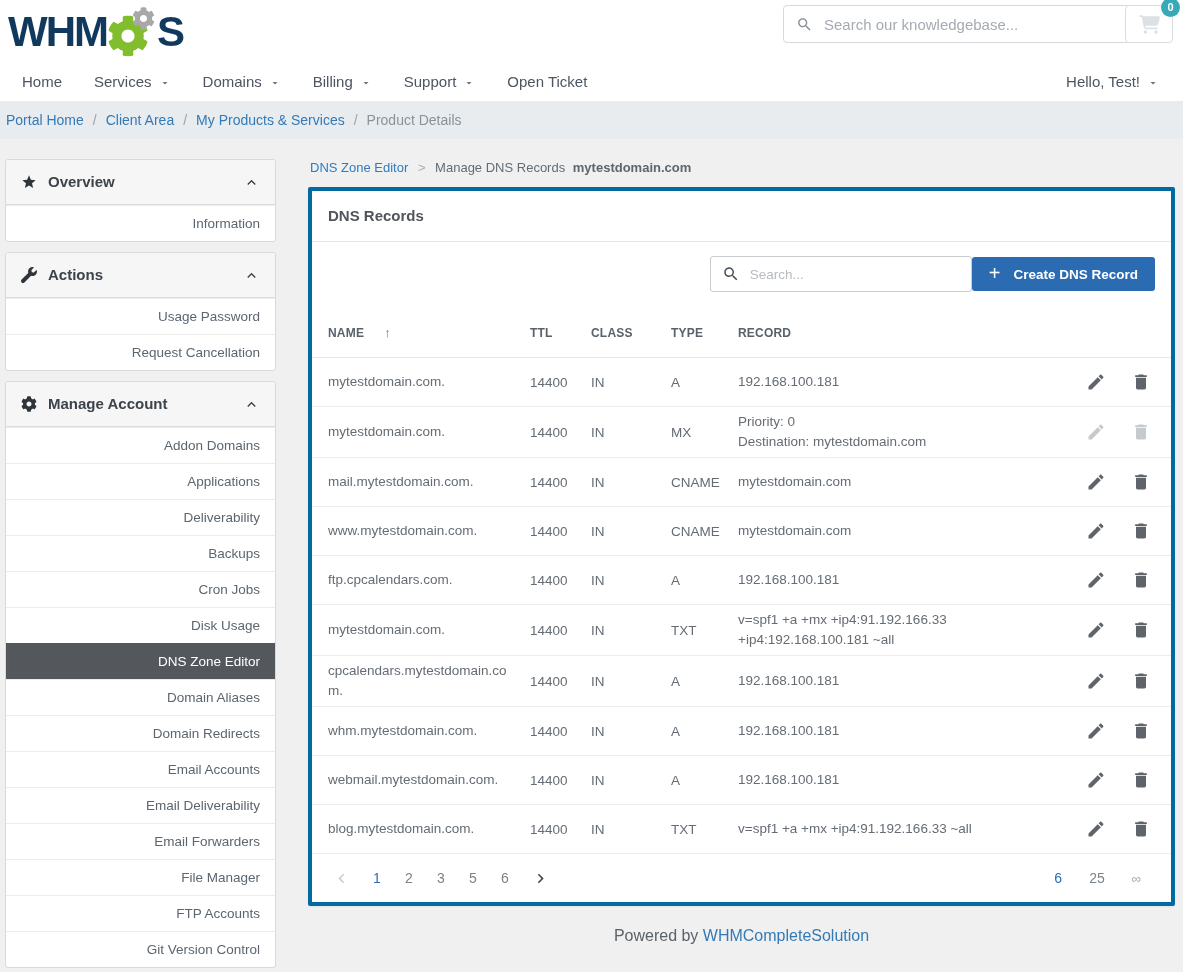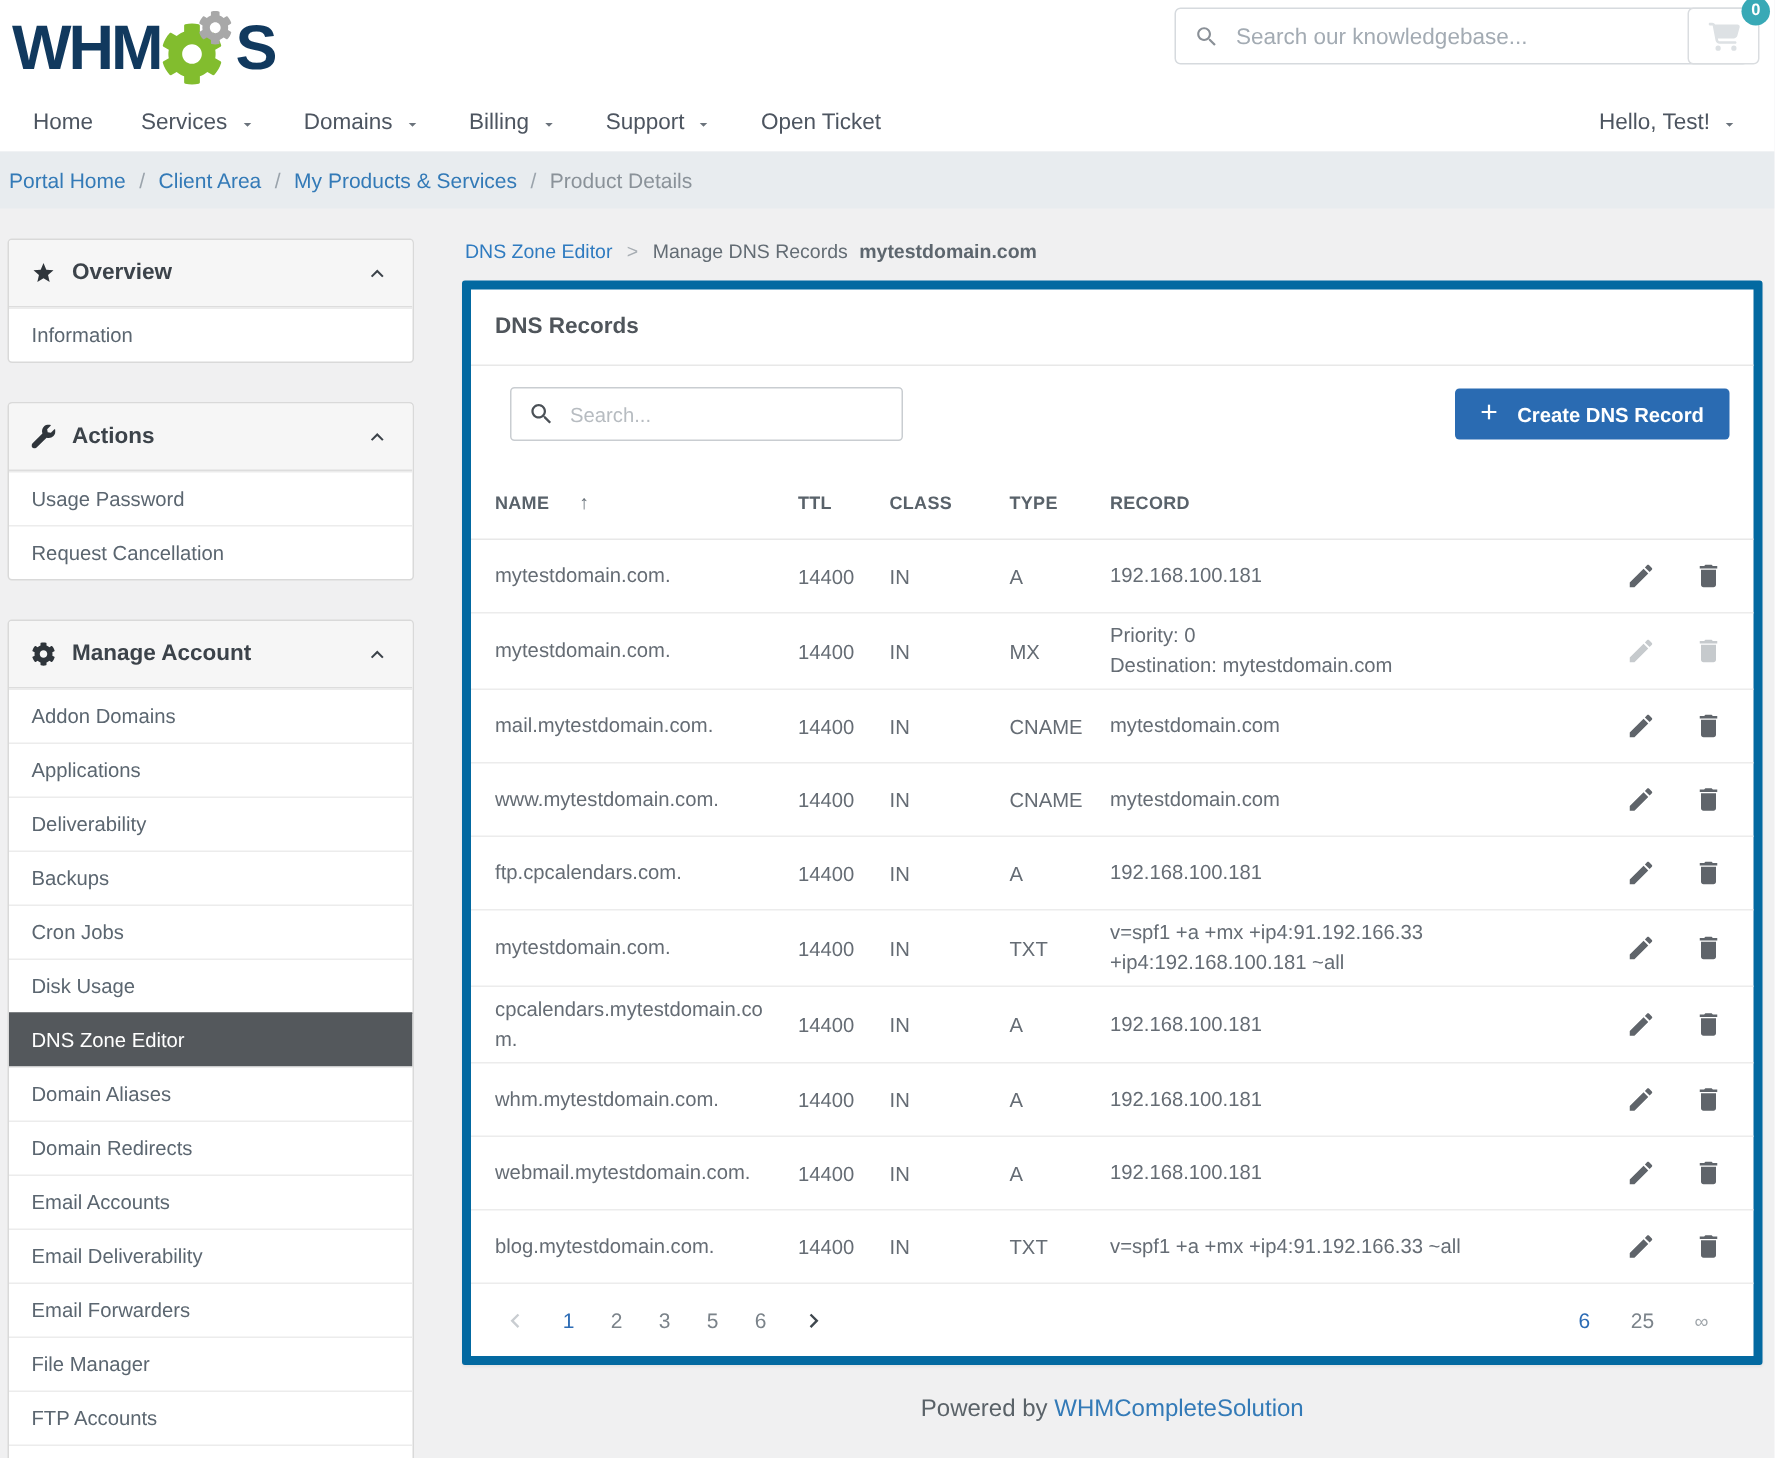--- a/index.html
+++ b/index.html
@@ -42,40 +42,40 @@
   .crumb-band a{color:var(--link); text-decoration:none; cursor:pointer;}
   .crumb-sep{color:#9aa3ab; margin:0 9px;}
   .crumb-current{color:#8a9299;}
 
   
   .page{display:flex; align-items:flex-start; padding:20px 8px 0 5px; gap:32px;}
   .sidebar{width:271px; flex:none;}
   .main{flex:1; min-width:0;}
 
   
-  .panel{background:#fff; border:1px solid var(--panel-border); border-radius:3px; margin-bottom:26px; overflow:hidden;}
+  .panel{background:#fff; border:1px solid var(--panel-border); border-radius:3px; margin-bottom:10px; overflow:hidden;text-align:right;}
   .panel-header{background:var(--panel-header-bg); padding:12px 15px; display:flex; align-items:center; gap:11px; border-bottom:1px solid #ddd; cursor:pointer;}
   .panel-header .p-icon{width:16px; height:16px; color:#2f353b; flex:none;}
   .panel-title{font-size:15px; font-weight:700; color:#3c434a; line-height:20px;}
   .panel-header .chev{margin-left:auto; width:17px; height:17px; color:#3c434a;}
   .panel-item{padding:8px 15px; font-size:13.5px; line-height:19px; color:var(--text-item); border-top:1px solid var(--row-border); cursor:pointer; word-break:break-word;}
   .panel-item:first-child{border-top:none;}
   .panel-item.active{background:var(--active-bg); color:#fff; border-color:var(--active-bg);}
 
   
   .module-crumb{font-size:13px; margin:1px 0 12px 2px; color:#9aa1a8;}
   .module-crumb a{color:var(--module-link); text-decoration:none; cursor:pointer;}
   .module-crumb .msep{margin:0 6px; color:#a7adb3;}
   .module-crumb .mcur{color:#636c74;}
   .module-crumb .mdomain{color:#5d666e; font-weight:700; margin-left:4px;}
 
-  .card{background:#fff; border:6px solid #0369a1; border-radius:2px; box-shadow:0 1px 2px rgba(0,0,0,.05);}
+  .card{background:#fff; border:4px solid #0369a1; border-radius:2px; box-shadow:0 1px 2px rgba(0,0,0,.05);}
   .card-header{padding:16px; border-bottom:1px solid #e8e8e8;}
   .card-title{font-size:15px; font-weight:700; color:#4f555b;}
-  .toolbar{padding:14px 16px 16px; display:flex; align-items:center; justify-content:space-between;margin-left:10px;}
+  .toolbar{padding:14px 16px 16px; display:flex; align-items:center; justify-content:flex-end;}
   .module-search{width:262px; height:36px; border:1px solid #c9cdd1; border-radius:3px; display:flex; align-items:center; padding:0 11px; gap:10px;}
   .module-search .ic{width:18px; height:18px; color:#4b5157; flex:none;}
   .module-search input{border:none; outline:none; flex:1; font-family:inherit; font-size:13.5px; color:#555; background:transparent;}
   .module-search input::placeholder{color:#b7bcc1;}
   .create-btn{height:34px; padding:0 17px; background:var(--accent); border:none; border-radius:3px; color:#fff; font-family:inherit; font-size:13.5px; font-weight:700; display:flex; align-items:center; gap:13px; cursor:pointer;}
   .create-btn .plus{font-size:20px; font-weight:400; line-height:1; margin-top:-2px;}
 
   .tgrid{display:grid; grid-template-columns:202px 61px 80px 67px 1fr 92px; align-items:center; padding:0 16px;}
   .thead{height:50px; border-bottom:1px solid #e8e8e8; font-size:12px; font-weight:700; color:var(--text-head); letter-spacing:.2px;}
   .th{cursor:pointer; display:flex; align-items:center; gap:20px;}

